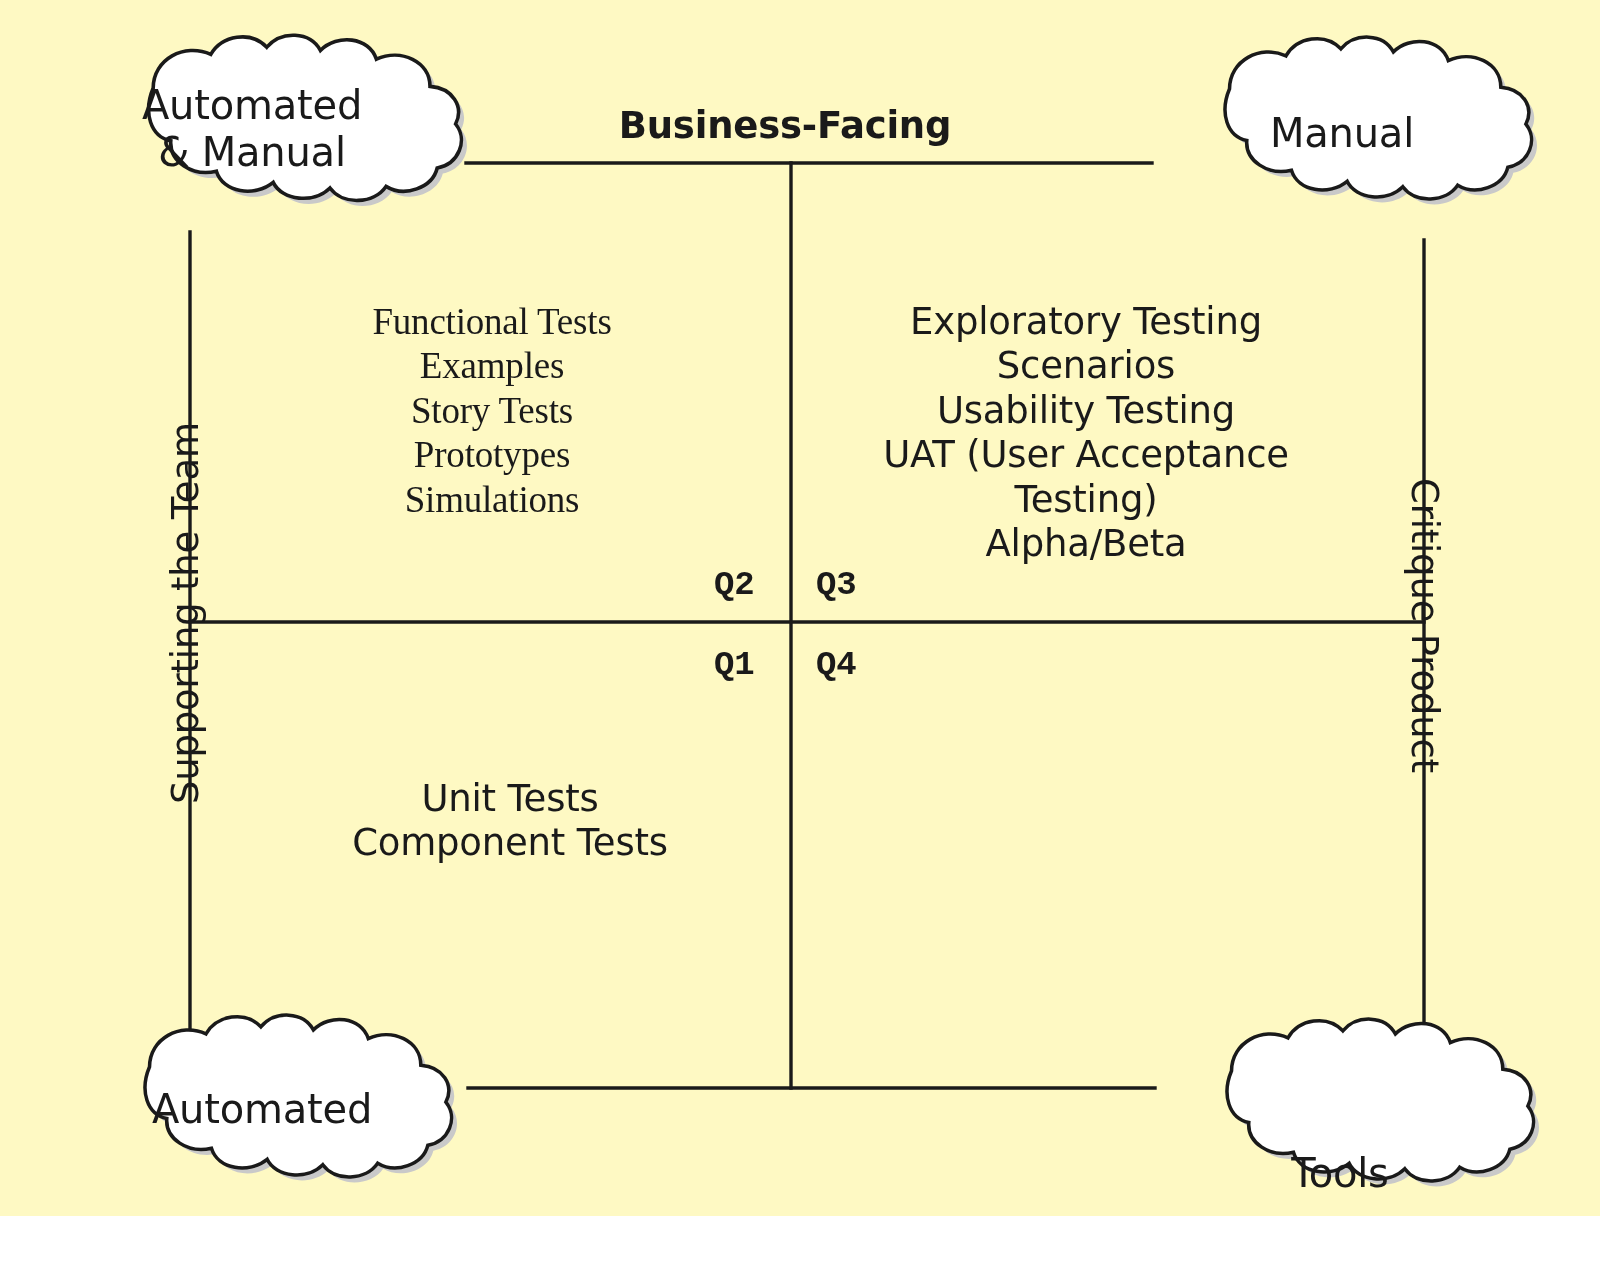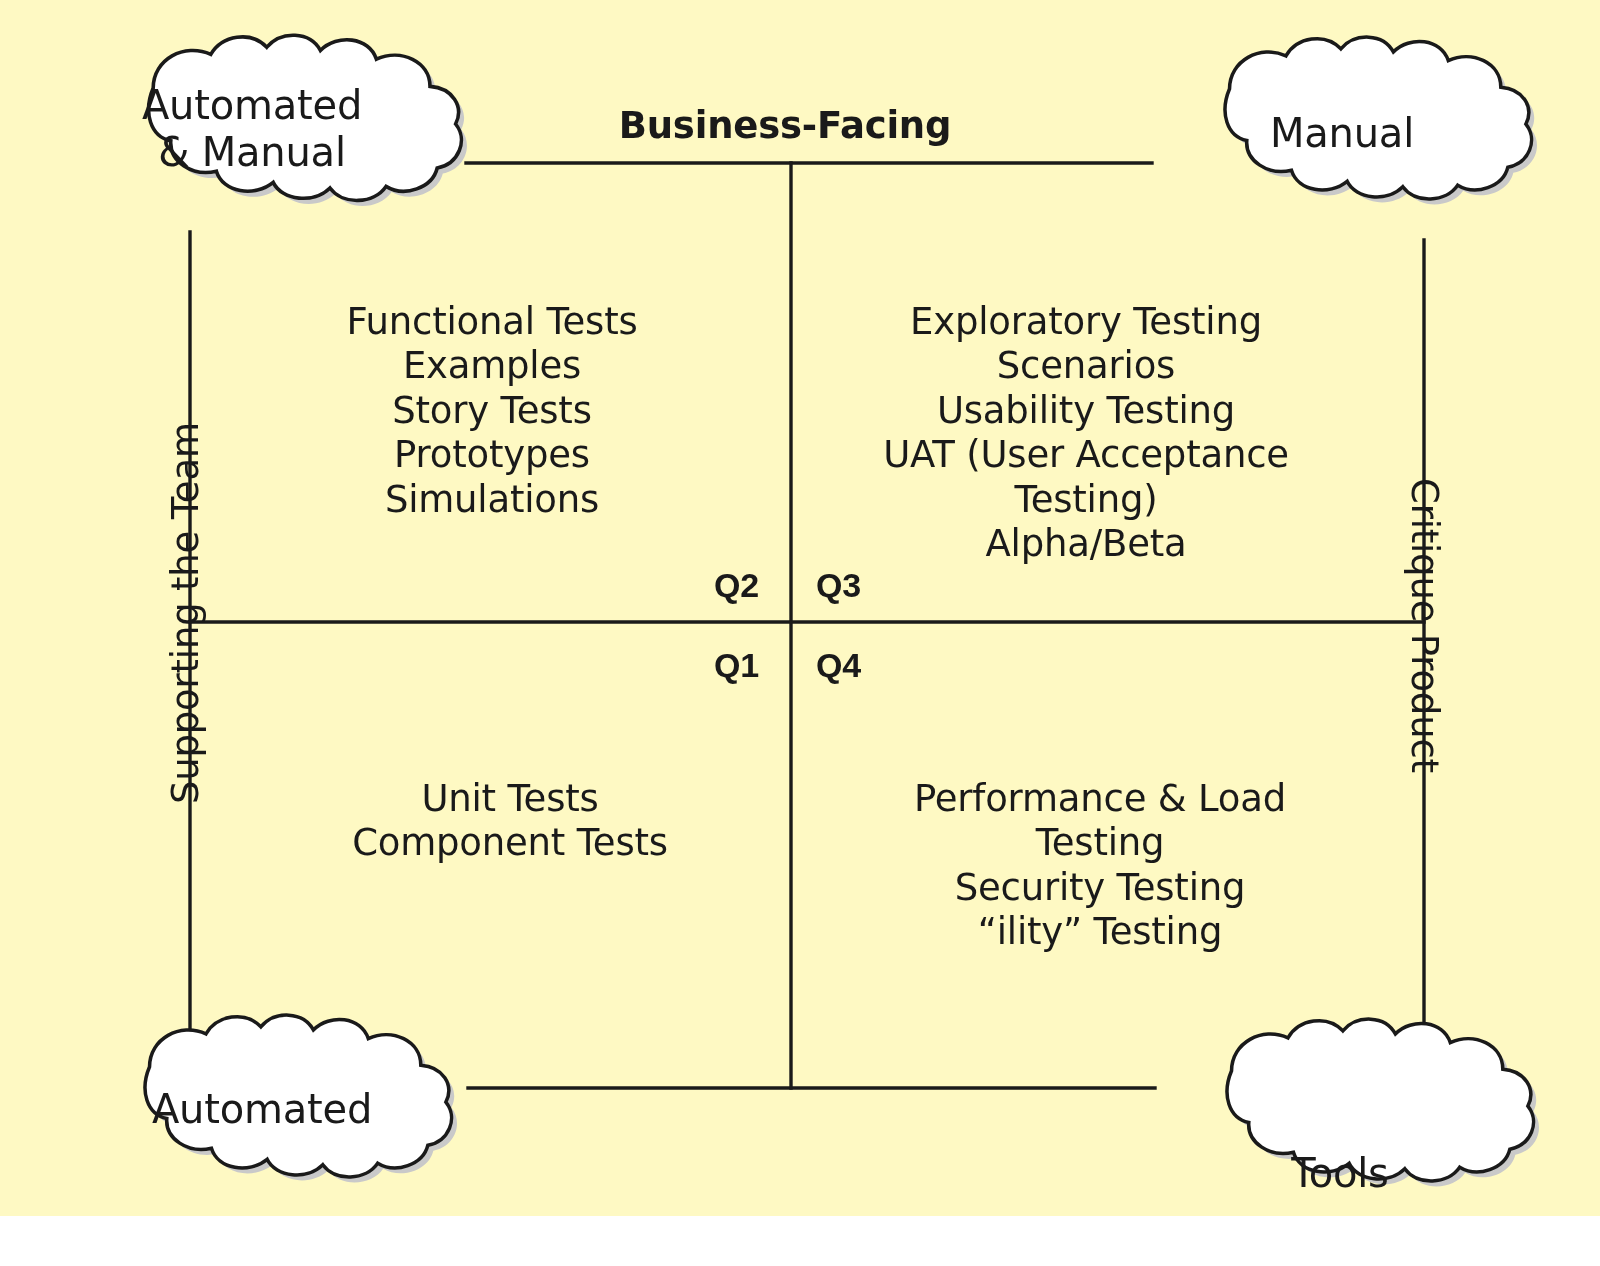--- a/index.html
+++ b/index.html
@@ -44,21 +44,21 @@
   }
   .quad-list {
     font-size: 37px;
     text-align: center;
     line-height: 1.20;
     white-space: pre-line;
   }
   .qtag {
     font-size: 34px;
     font-weight: bold;
-    font-family: Liberation Sans, sans-serif;
+    font-family: Liberation Mono, monospace;
   }
   .center-x {
     transform: translateX(-50%);
   }
 </style>
 </head>
 <body>
 
 <div id="canvas">
 
@@ -130,38 +130,35 @@
 
   <div class="txt cloud-label center-x" style="left:1340px; top:1150px;">Tools</div>
 
   <div class="txt axis-label center-x" style="left:785px; top:104px;font-weight:bold;">Business-Facing</div>
 
 
   <div class="txt axis-label axis-v" style="left:164px; top:804px; transform:rotate(-90deg);">Supporting the Team</div>
 
   <div class="txt axis-label axis-v" style="left:1446px; top:478px; transform:rotate(90deg);">Critique Product</div>
 
-  <div class="txt quad-list center-x" style="left:492px; top:300px;">Functional Tests
+  <div class="txt quad-list center-x" style="left:492px; top:300px;font-family:Liberation Serif, serif;">Functional Tests
 Examples
 Story Tests
 Prototypes
 Simulations</div>
 
   <div class="txt quad-list center-x" style="left:1086px; top:300px;">Exploratory Testing
 Scenarios
 Usability Testing
 UAT (User Acceptance Testing)
 Alpha/Beta</div>
 
   <div class="txt quad-list center-x" style="left:510px; top:777px;">Unit Tests
 Component Tests</div>
 
-  <div class="txt quad-list center-x" style="left:1100px; top:777px;">Performance &amp; Load Testing
-Security Testing
-“ility” Testing</div>
 
   <div class="txt qtag" style="left:714px; top:566px;">Q2</div>
 
   <div class="txt qtag" style="left:816px; top:566px;text-align:center;">Q3</div>
 
   <div class="txt qtag" style="left:714px; top:646px;">Q1</div>
 
   <div class="txt qtag" style="left:816px; top:646px;">Q4</div>
 
 </div>

